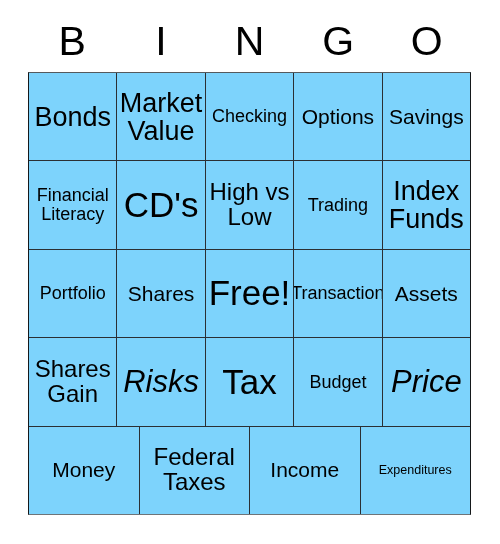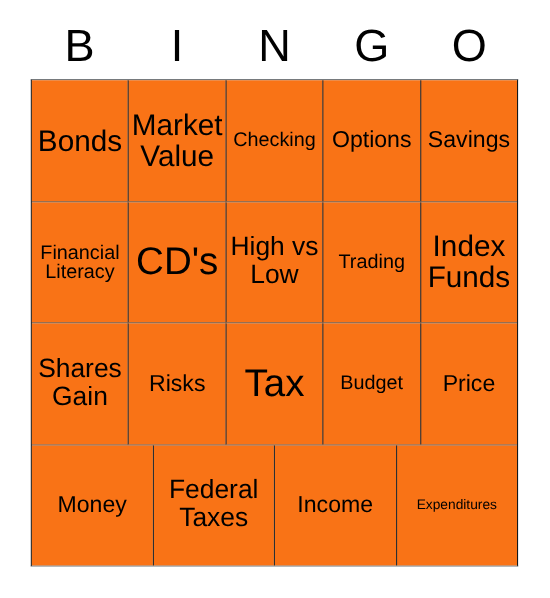--- a/index.html
+++ b/index.html
@@ -74,37 +74,37 @@
   .cell {
     flex: 1 1 0;
     min-width: 0;
     position: relative;
     display: flex;
     align-items: center;
     justify-content: center;
     text-align: center;
     padding: 1px 2px;
     box-sizing: border-box;
-    background: #f97316;
+    background: #7dd3fc;
     overflow: hidden;
   }
   .cell + .cell {
     border-left: 1px solid #2b2f33;
   }
   .cell-text {
     display: block;
     line-height: 1.04;
     font-weight: 400;
     white-space: pre-line;
     word-break: keep-all;
   }
 
   
   .sz-xxl .cell-text { font-size: 35px; }
-  .sz-xl  .cell-text { font-size: 21px; }
+  .sz-xl  .cell-text { font-size: 31px; font-style: italic; }
   .sz-l   .cell-text { font-size: 27px; }
   .sz-m   .cell-text { font-size: 24px; }
   .sz-s   .cell-text { font-size: 21px; }
   .sz-xs  .cell-text { font-size: 18px; }
   .sz-xxs .cell-text { font-size: 18px; }
   .sz-tiny .cell-text{ font-size: 12.5px; }
 </style>
 </head>
 <body>
 
@@ -153,20 +153,37 @@
         </div>
       <div class="cell sz-xs">
           <span class="cell-text">Trading</span>
         </div>
       <div class="cell sz-l">
           <span class="cell-text">Index
 Funds</span>
         </div>
     </div>
 
+    <div class="grid-row">
+      <div class="cell sz-xs">
+          <span class="cell-text">Portfolio</span>
+        </div>
+      <div class="cell sz-s">
+          <span class="cell-text">Shares</span>
+        </div>
+      <div class="cell sz-xxl">
+          <span class="cell-text">Free!</span>
+        </div>
+      <div class="cell sz-xxs">
+          <span class="cell-text">Transaction</span>
+        </div>
+      <div class="cell sz-s">
+          <span class="cell-text">Assets</span>
+        </div>
+    </div>
 
     <div class="grid-row">
       <div class="cell sz-m">
           <span class="cell-text">Shares
 Gain</span>
         </div>
       <div class="cell sz-xl">
           <span class="cell-text">Risks</span>
         </div>
       <div class="cell sz-xxl">

